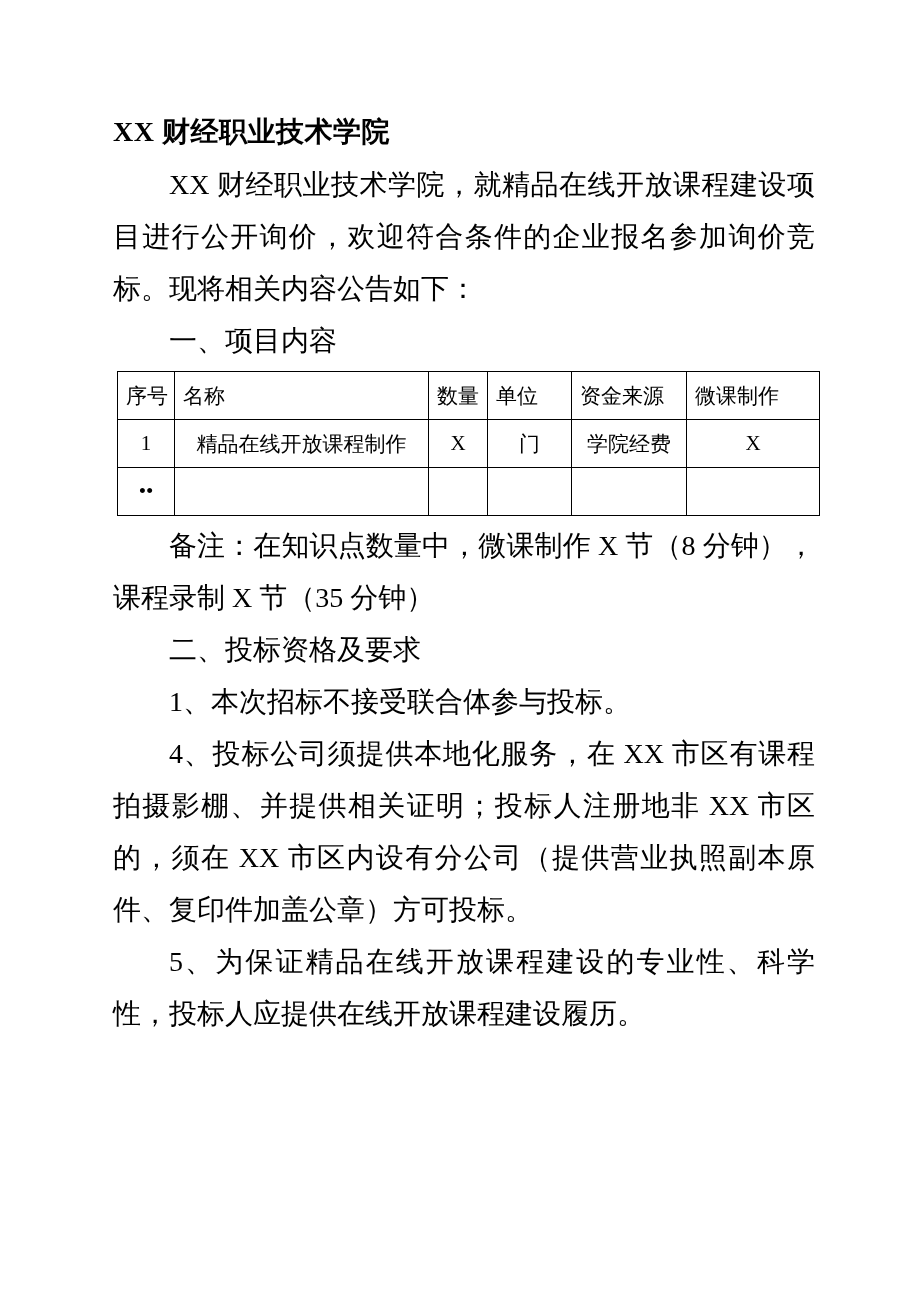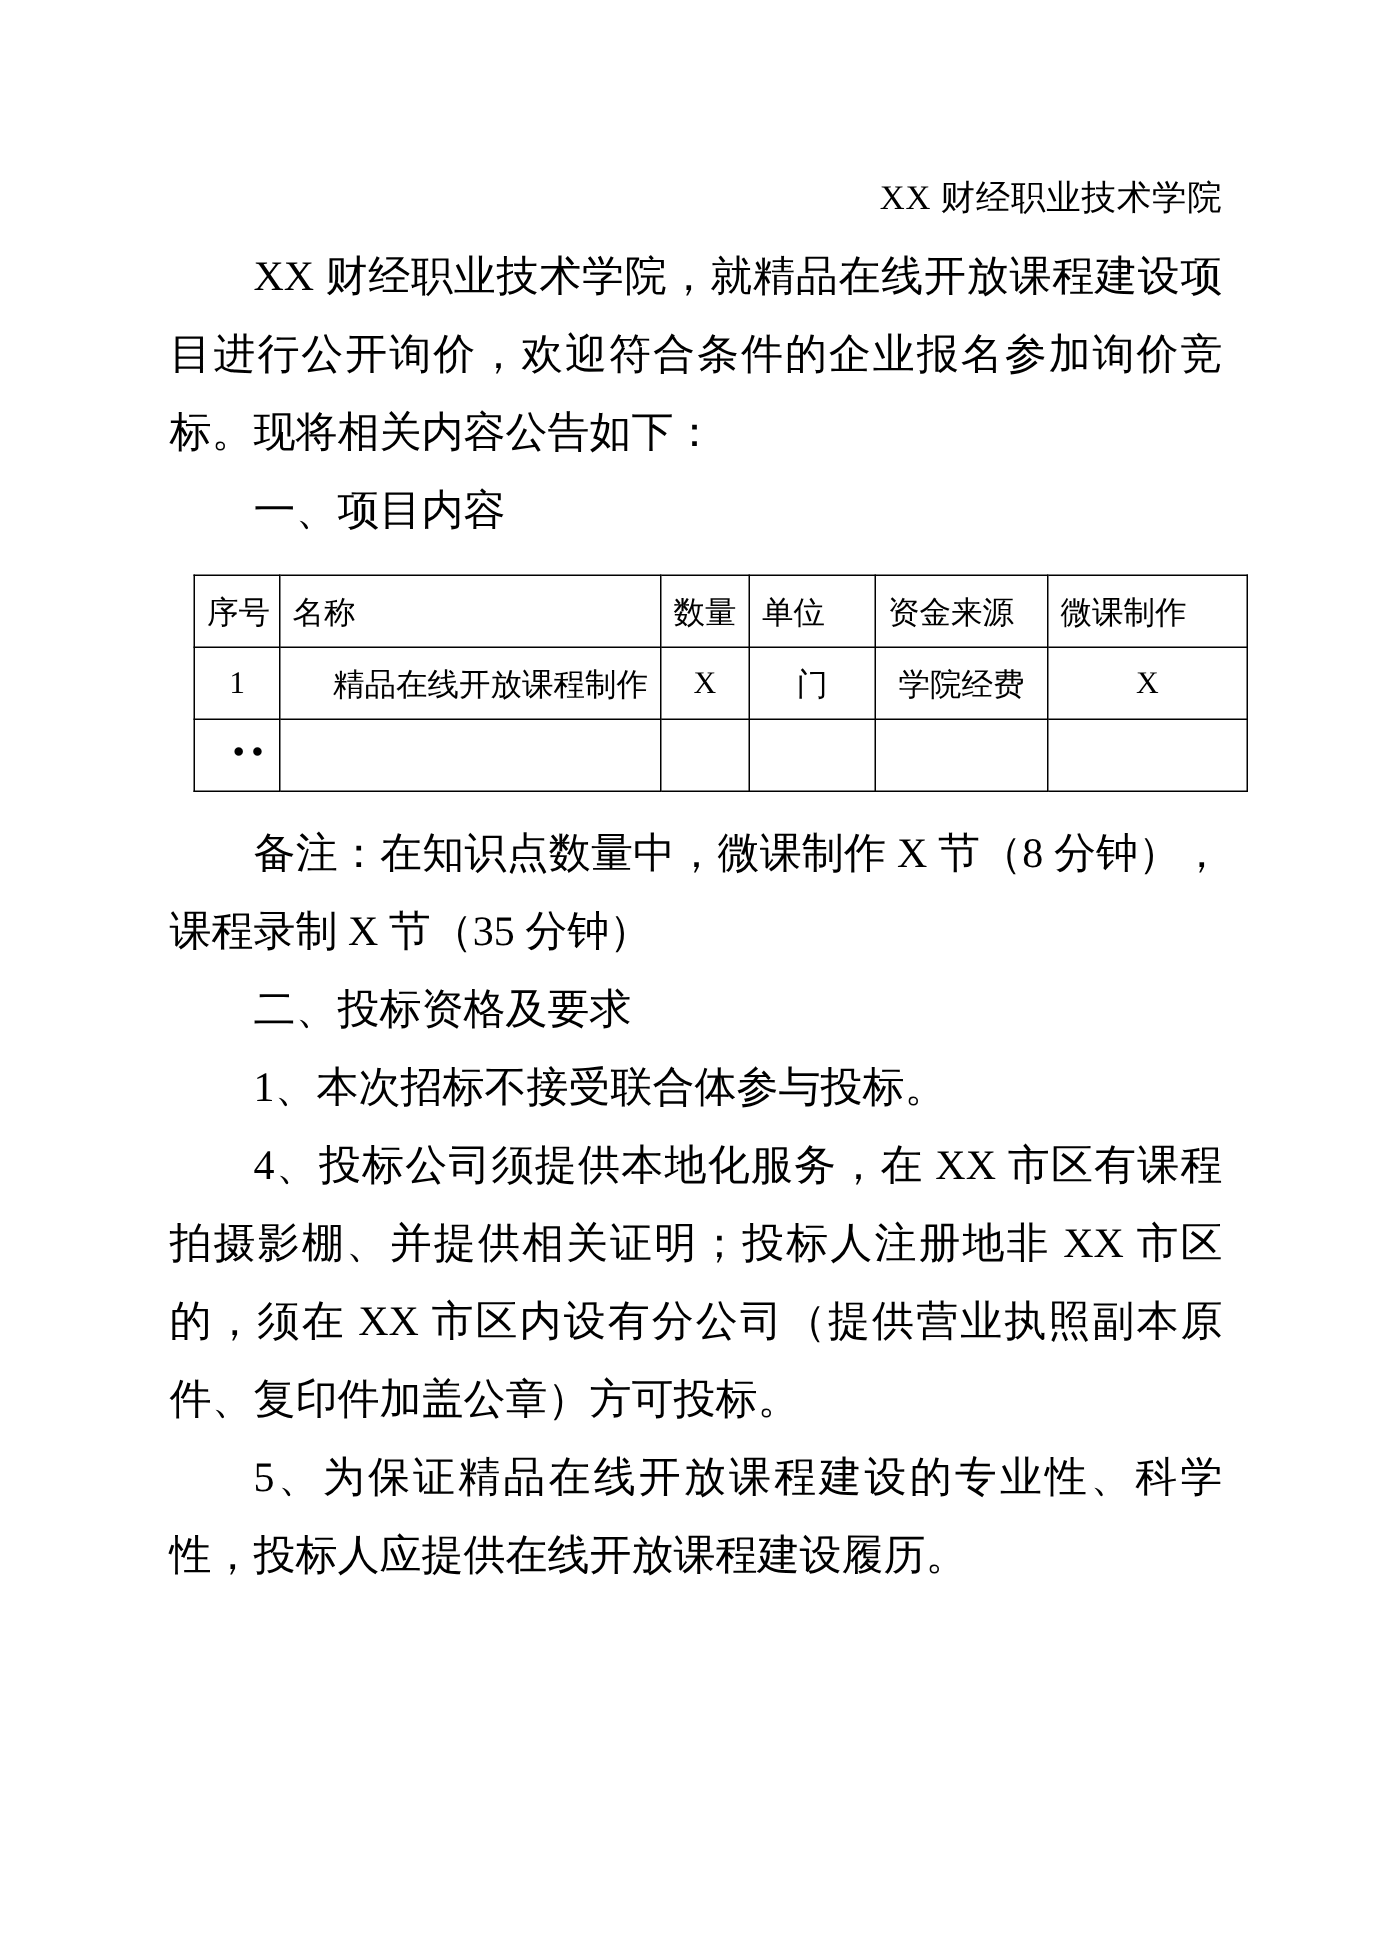--- a/index.html
+++ b/index.html
@@ -11,55 +11,55 @@
     font-family: "Liberation Serif", "DejaVu Serif", serif;
     color: #000000;
   }
   .page {
     width: 920px;
     min-height: 1301px;
     background: #ffffff;
     padding: 104px 105px 40px 113px;
   }
   .title {
-    font-size: 23px;
-    font-weight: normal;
-    text-align: right;
+    font-size: 28px;
+    font-weight: bold;
+    text-align: left;
     line-height: 55px;
     letter-spacing: 0.5px;
   }
   .subtitle {
     margin-bottom: 42px;
   }
   .para {
     font-size: 28px;
     line-height: 52px;
     text-align: justify;
     text-indent: 2em;
   }
   table.project-table {
     width: 702px;
     border-collapse: collapse;
     table-layout: fixed;
-    margin: 16px;
+    margin: 4px;
   }
   table.project-table th,
   table.project-table td {
     border: 1.5px solid #000000;
     font-size: 21px;
     font-weight: normal;
     height: 48px;
     padding: 2px 8px;
     vertical-align: middle;
     overflow: hidden;
     white-space: nowrap;
   }
   table.project-table th { text-align: left; }
   td.cell-center { text-align: center; }
-  td.cell-left   { text-align: right; font-family: Liberation Mono, monospace; }
+  td.cell-left   { text-align: center; }
 </style>
 </head>
 <body>
 
 <div class="page">
 
   <h1 class="title">XX 财经职业技术学院</h1>
 
   <p class="para">XX 财经职业技术学院，就精品在线开放课程建设项目进行公开询价，欢迎符合条件的企业报名参加询价竞标。现将相关内容公告如下：</p>
 

